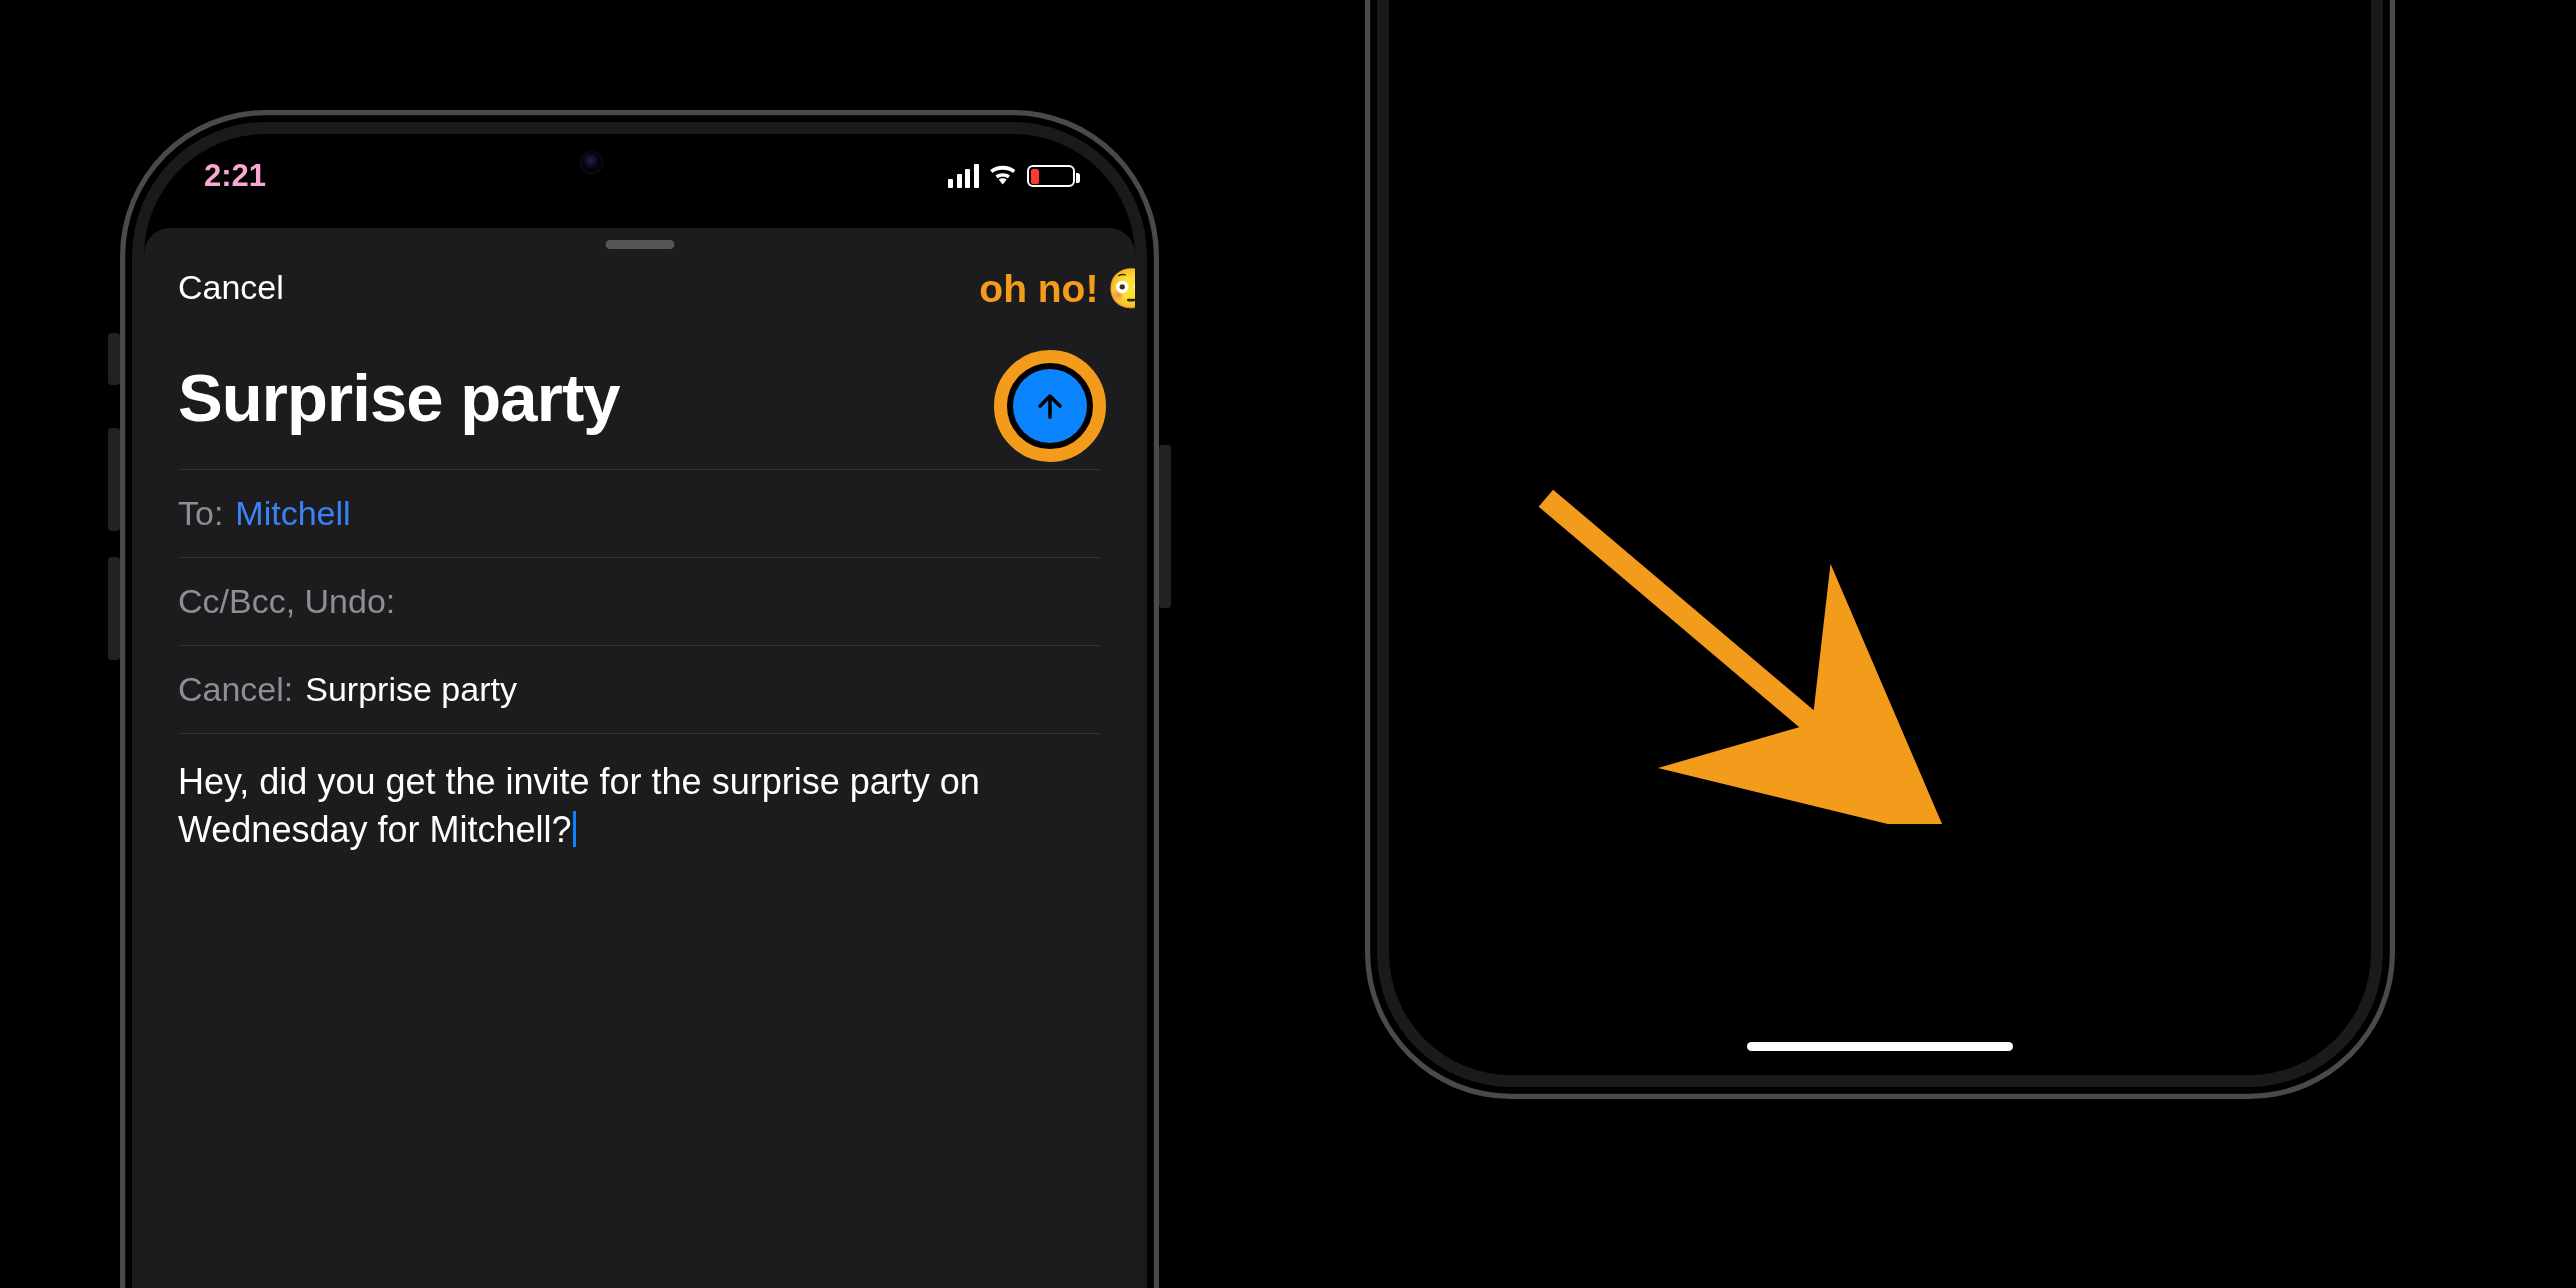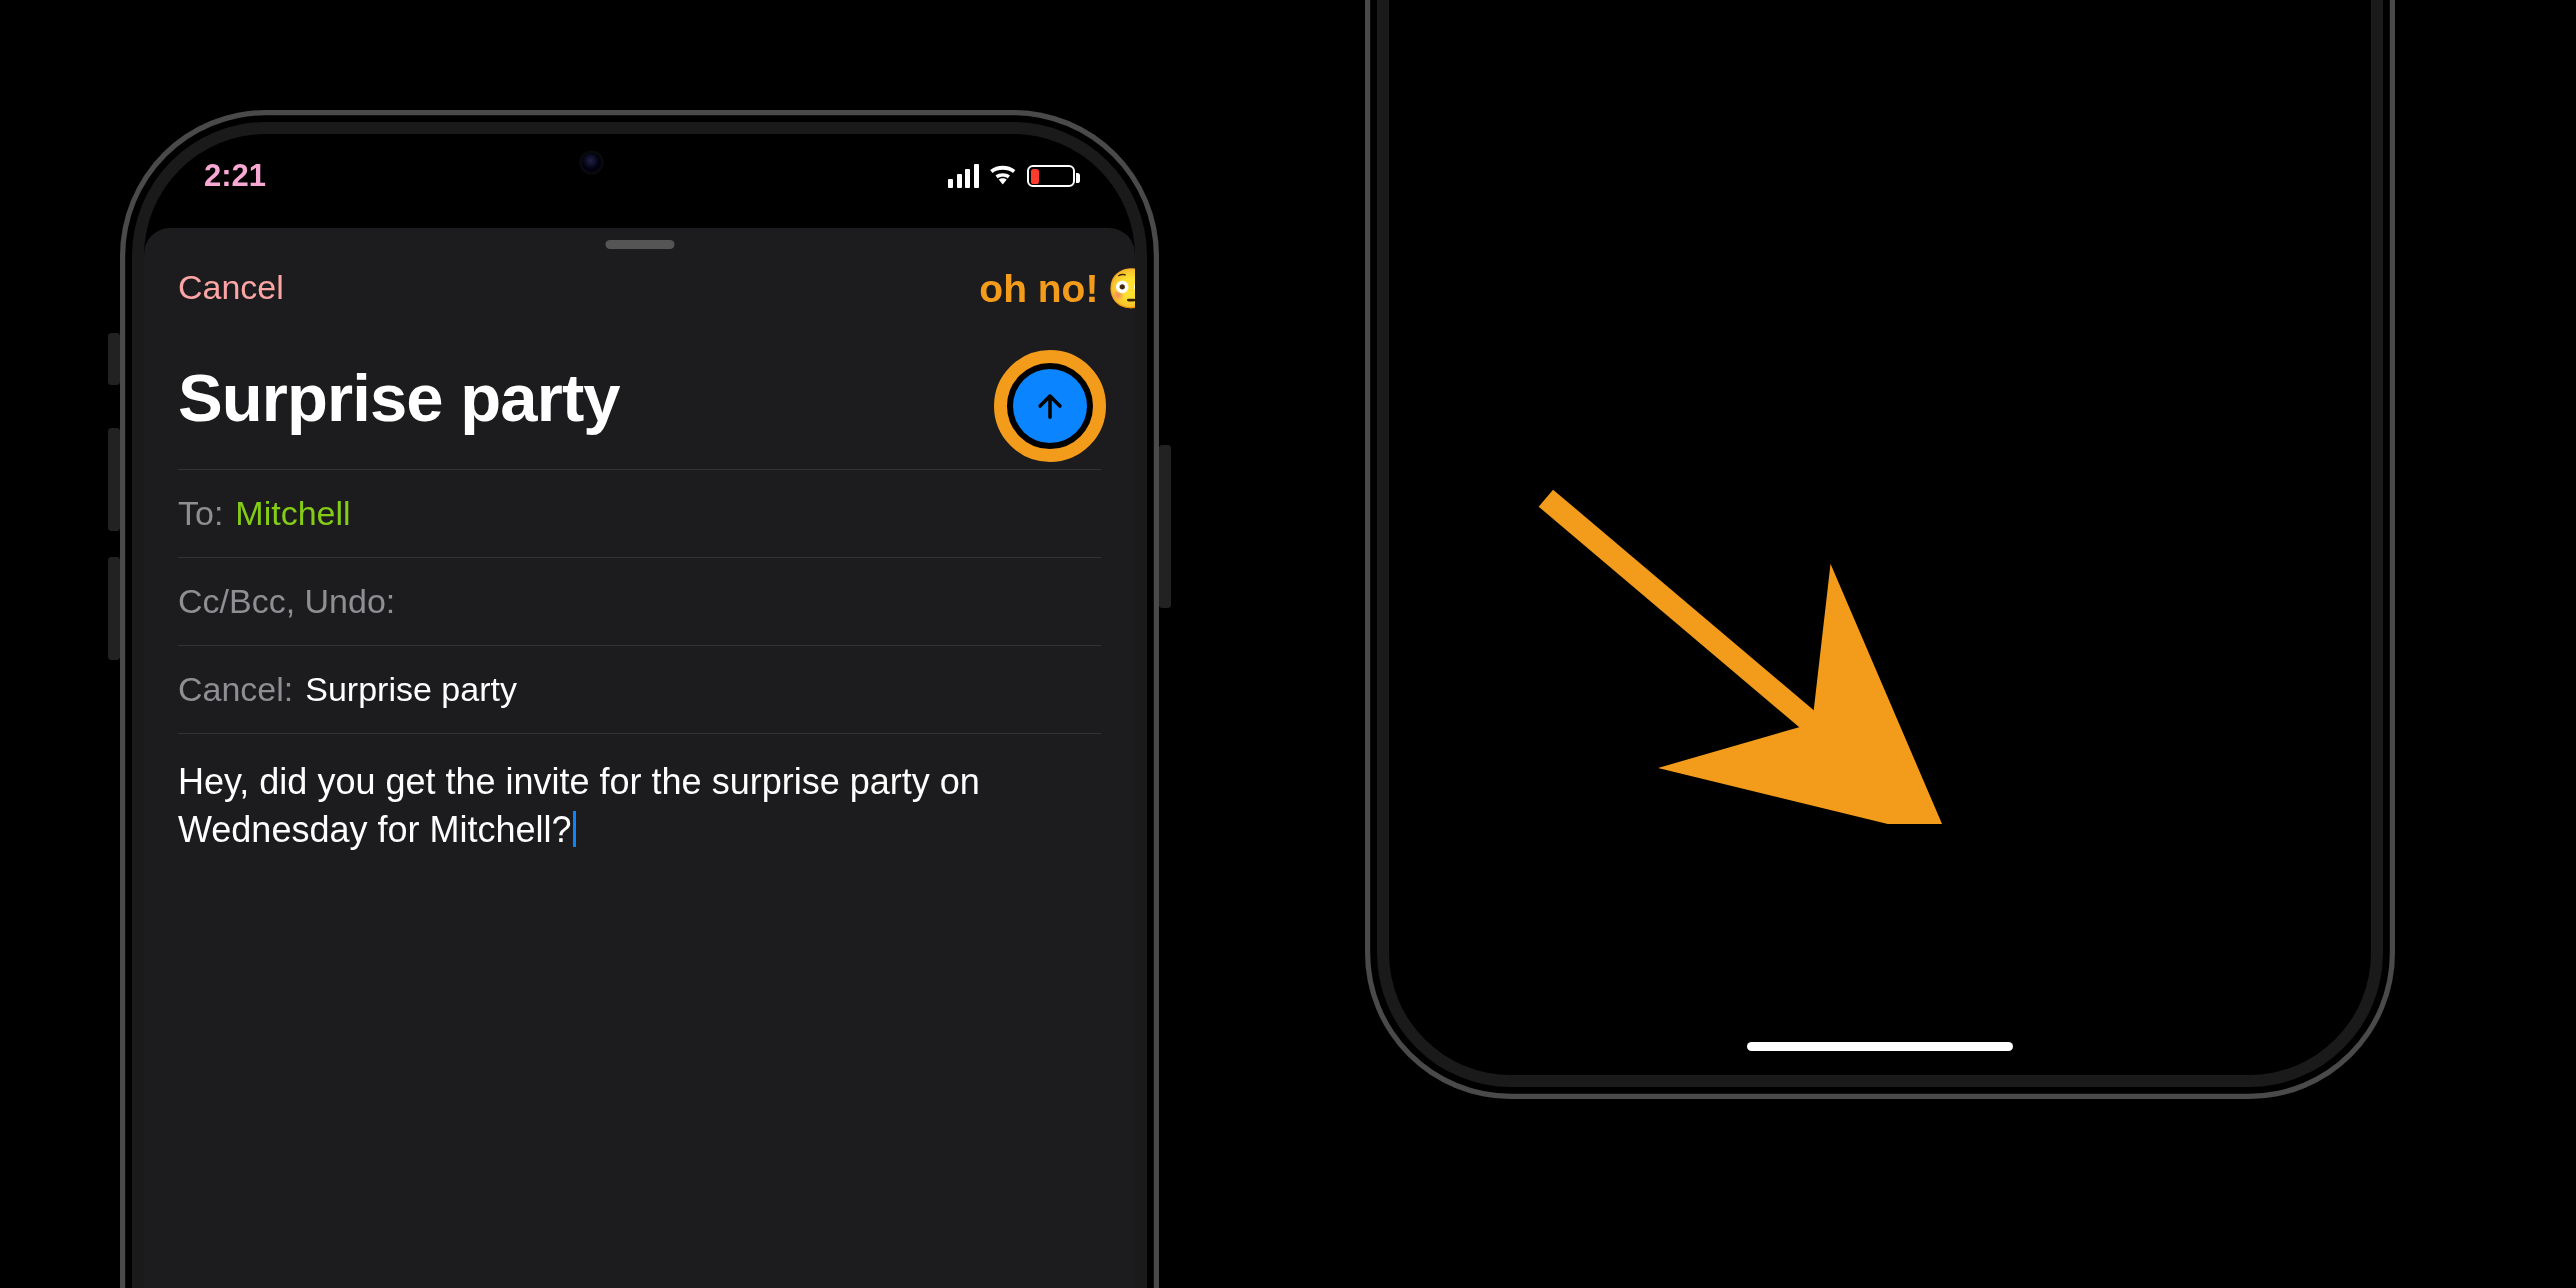--- a/index.html
+++ b/index.html
@@ -80,38 +80,38 @@
 .sheet {
   position: absolute;
   top: 94px; left: 0; right: 0; bottom: 0;
   background: #1c1c1e;
   border-radius: 26px 26px 0 0;
   padding: 20.6px 34px 0;
 }
 .grabber { position:absolute; top:12px; left:50%; transform:translateX(-50%);
   width:69px; height:8.6px; background:#555; border-radius:5.2px; }
 .sheet-top { display:flex; align-items:center; margin-top:19px; }
-.cancel { color:#fca5a5; font-size:34px; font-weight:400; }
+.cancel { color:#ffffff; font-size:34px; font-weight:400; }
 .subject-title { color:#fff; font-size:67px; font-weight:700; margin-top:52px; margin-bottom:33px; letter-spacing:-0.9px; }
 
 .send-wrap { position:absolute; right:29px; top:122px; }
 .send-ring { width:112px; height:112px; border-radius:50%; border:13.7px solid #f39b1a;
   display:flex; align-items:center; justify-content:center; background:#000; }
 .send-btn { width:74px; height:74px; border-radius:50%; background:#0a84ff;
   display:flex; align-items:center; justify-content:center; }
 .arrow-up { width:34px; height:34px; }
 
 .callout { position:absolute; right:-20.6px; top:38px; display:flex; align-items:center; gap:8.6px;
   color:#f39b1a; font-size:39px; font-weight:800; z-index:20; }
 .callout-emoji { font-size:39px; }
 
 .row { border-top:0.9px solid #333; padding:24px 0; display:flex; gap:12px; align-items:flex-end; }
 .row:first-of-type { border-top:none; }
 .lbl { color:#8e8e93; font-size:34px; }
-.val-link { color:#84cc16; font-size:34px; }
+.val-link { color:#3b82f6; font-size:34px; }
 .val { color:#fff; font-size:34px; }
 .body-text { color:#fff; font-size:36px; line-height:1.35; padding-top:24px; border-top:0.9px solid #333; }
 .caret { display:inline-block; width:2.6px; height:36px; background:#0a84ff; vertical-align:-5.2px; margin-left:1.7px; }
 
 
 .phone-right {
   position: absolute;
   left: 1365px; top: 0;
   width: 1030px; height: 1168px;
 }

